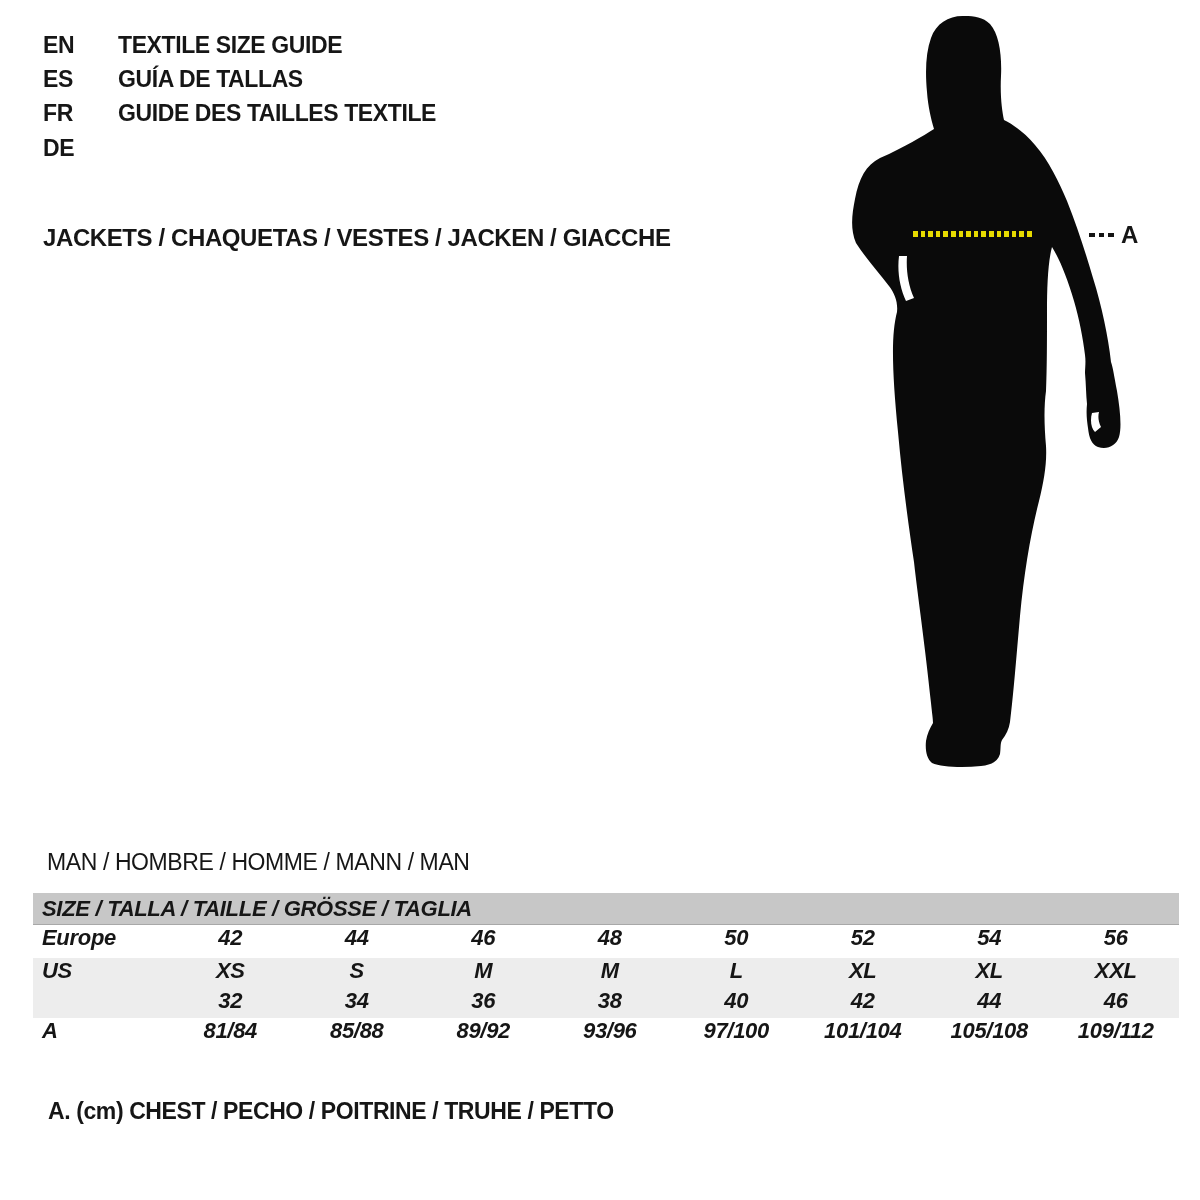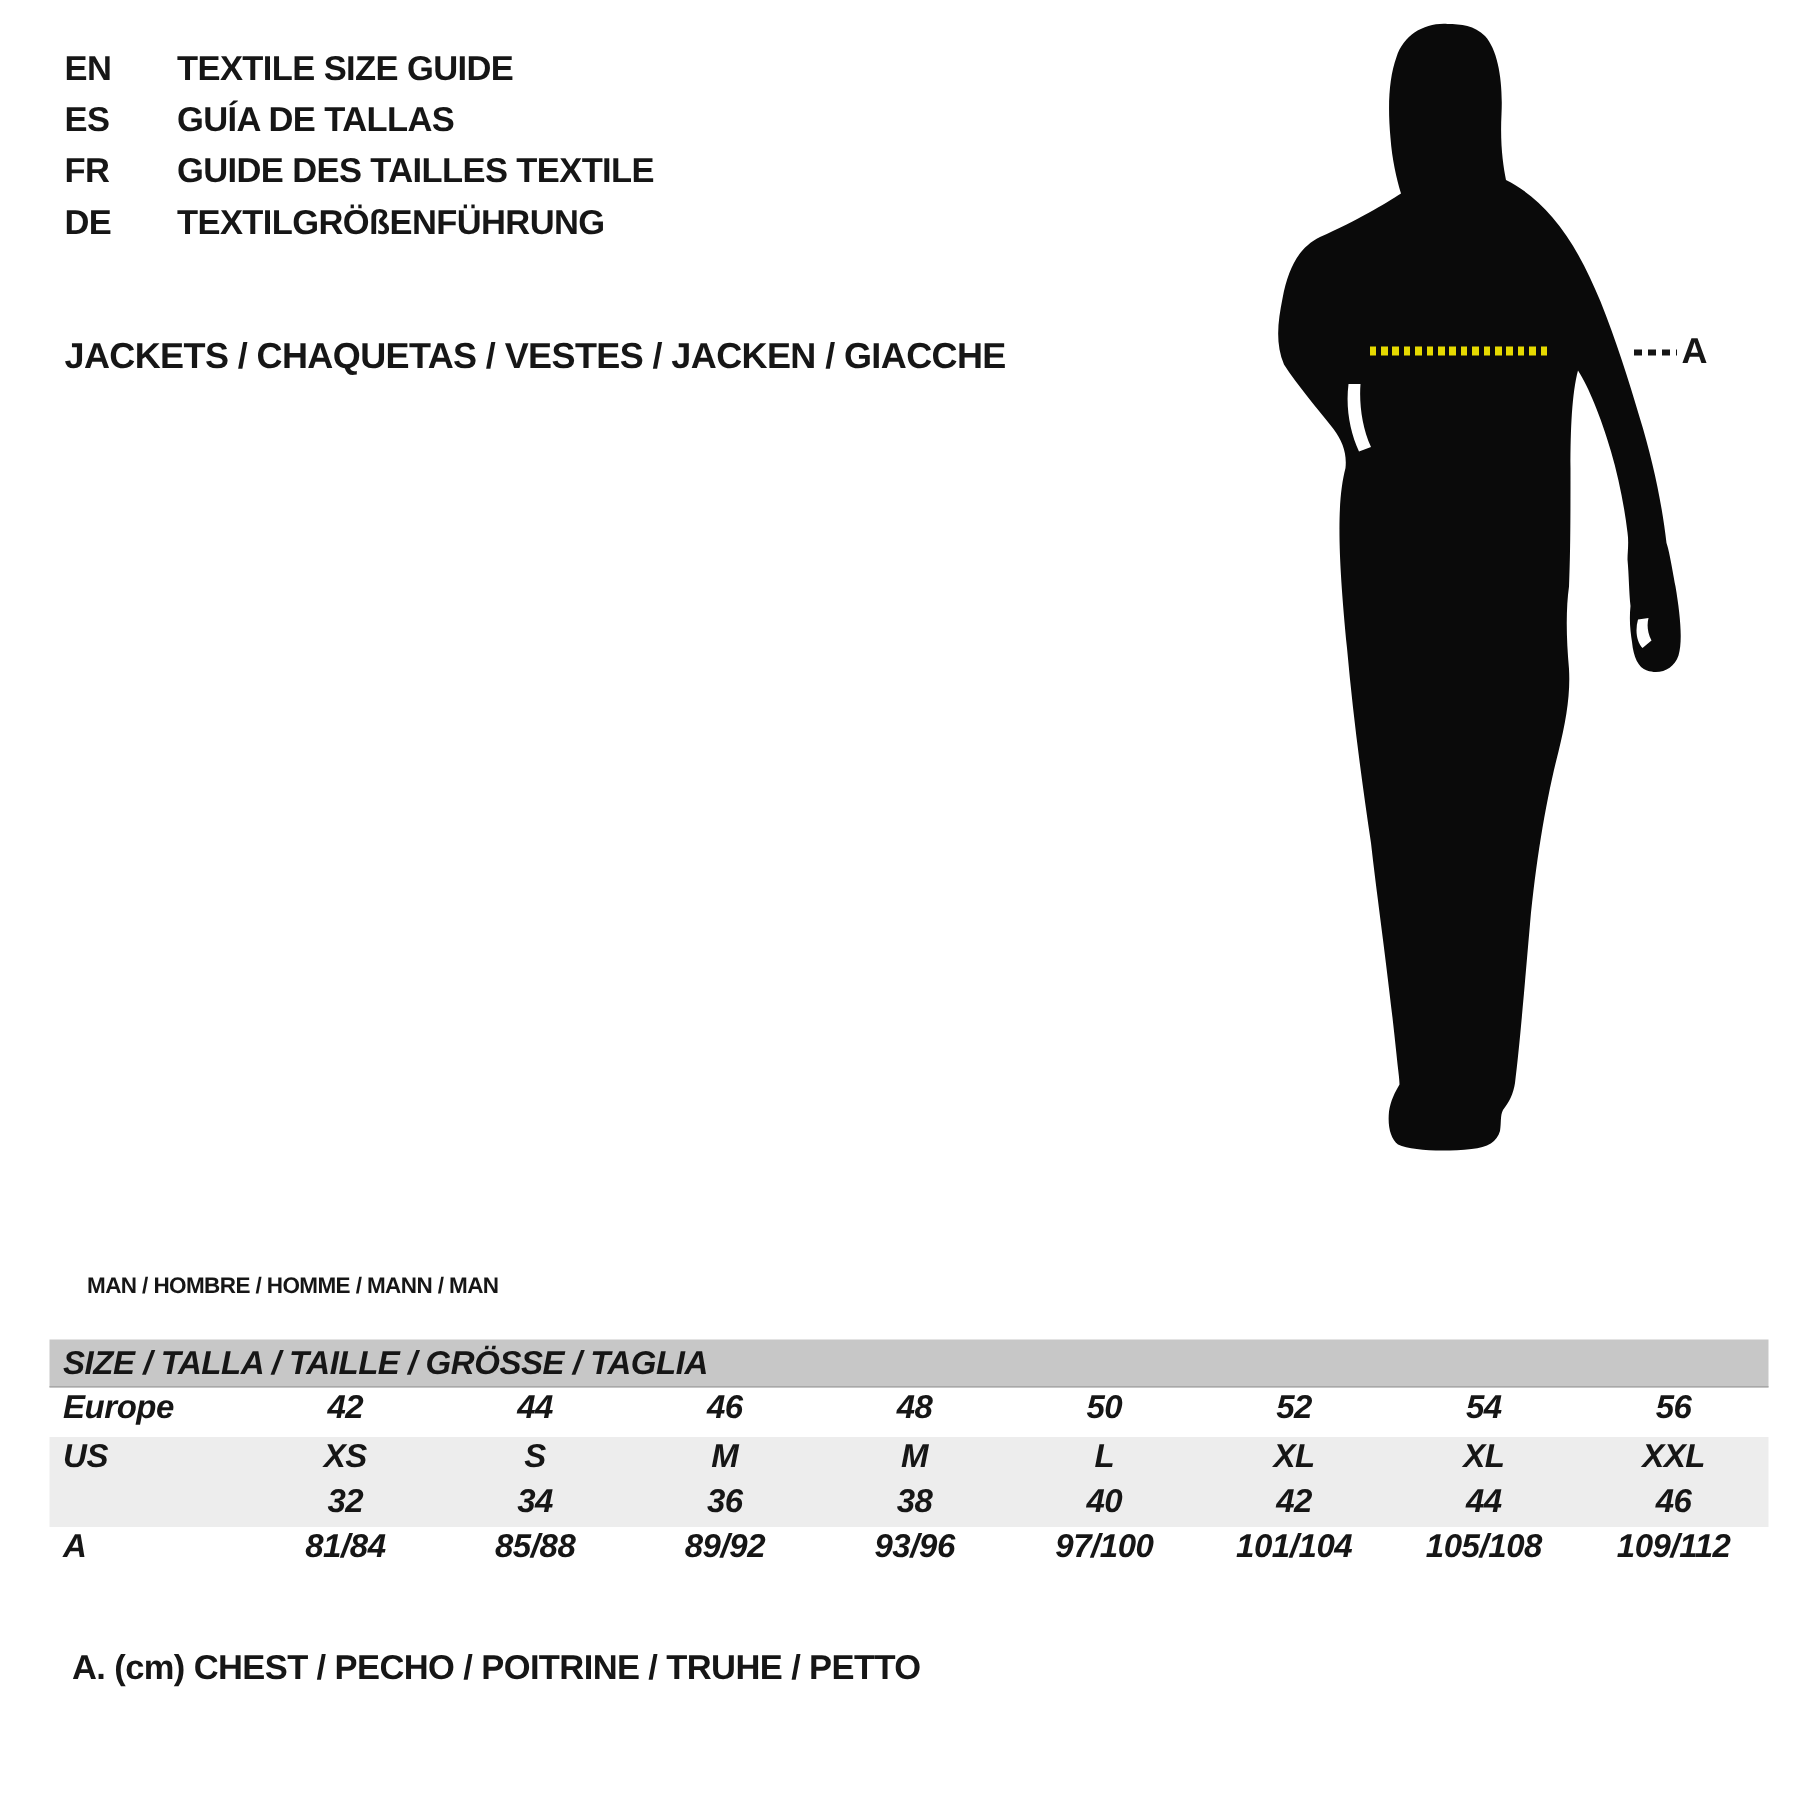--- a/index.html
+++ b/index.html
@@ -22,21 +22,21 @@
 
   
   .figure-svg{left:820px;top:0px;width:380px;height:790px;}
   .chest-dots{left:913px;top:231px;width:119px;height:6px;z-index:3;
     background:repeating-linear-gradient(90deg,var(--chest-line,#e6da00) 0 4.5px,transparent 4.5px 7.6px);}
   .measure-dashes{left:1089px;top:233px;width:29px;height:4px;
     background:repeating-linear-gradient(90deg,var(--dash,#141414) 0 5.5px,transparent 5.5px 9.5px);}
   .measure-label{left:1121px;top:221px;font-size:24px;font-weight:bold;}
 
   
-  .section-title{left:58px;top:849px;font-size:15px;font-weight:bold;letter-spacing:-0.4px;white-space:nowrap;}
+  .section-title{left:47px;top:849px;font-size:23px;font-weight:normal;letter-spacing:-0.4px;white-space:nowrap;}
 
   
   .size-table{left:33px;top:893px;width:1146px;font-weight:bold;font-style:italic;}
   .thead{height:32px;background:var(--table-header-bg,#c7c7c7);
     display:flex;align-items:center;padding-left:9px;box-sizing:border-box;
     font-size:22px;letter-spacing:-0.3px;border-bottom:1px solid #a8a8a8;}
   .trow{display:flex;align-items:flex-start;font-size:22px;letter-spacing:-0.3px;}
   .trow .tlabel{width:134px;flex:0 0 134px;padding-left:9px;box-sizing:border-box;text-align:left;}
   .trow .tcell{flex:1 1 0;text-align:center;}
   .row-europe{height:33px;}
@@ -59,21 +59,20 @@
   <div class="lang-row">
     <span class="lang-code">ES</span>
     <span class="lang-label">GUÍA DE TALLAS</span>
   </div>
   <div class="lang-row">
     <span class="lang-code">FR</span>
     <span class="lang-label">GUIDE DES TAILLES TEXTILE</span>
   </div>
   <div class="lang-row">
     <span class="lang-code">DE</span>
-    <span class="lang-label">TEXTILGRÖßENFÜHRUNG</span>
   </div>
 </div>
 
 <div class="abs categories">
   <div>JACKETS / CHAQUETAS / VESTES / JACKEN / GIACCHE</div>
 </div>
 
 <svg class="abs figure-svg" viewBox="0 0 380 790" xmlns="http://www.w3.org/2000/svg">
   <path fill="var(--silhouette,#0a0a0a)" fill-rule="evenodd" d="
     M145,16

